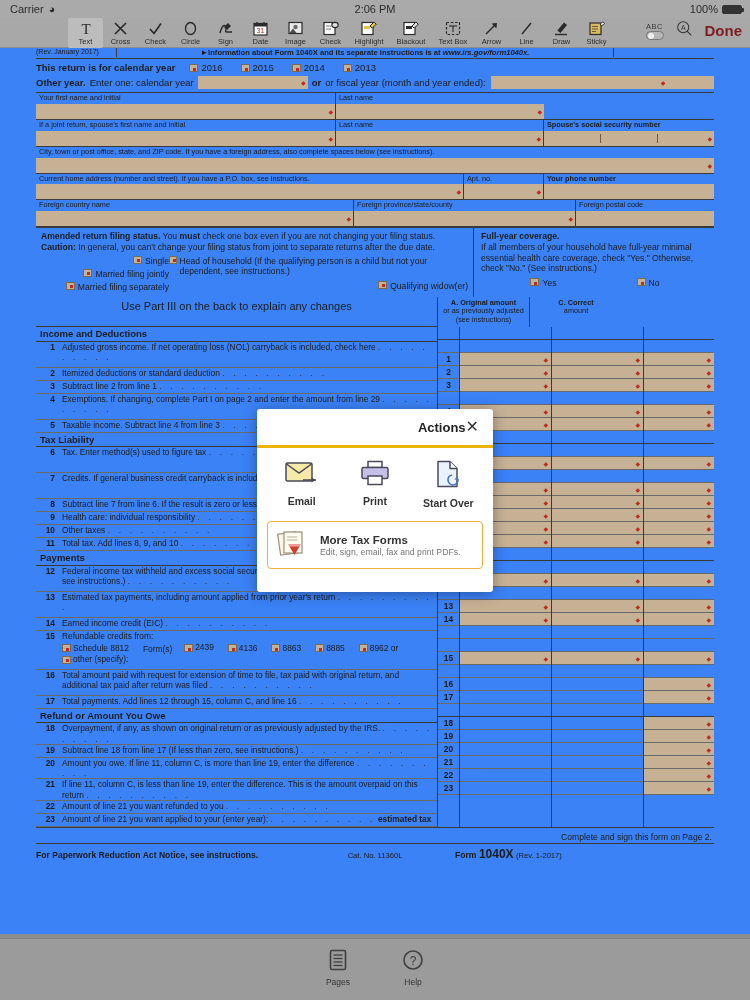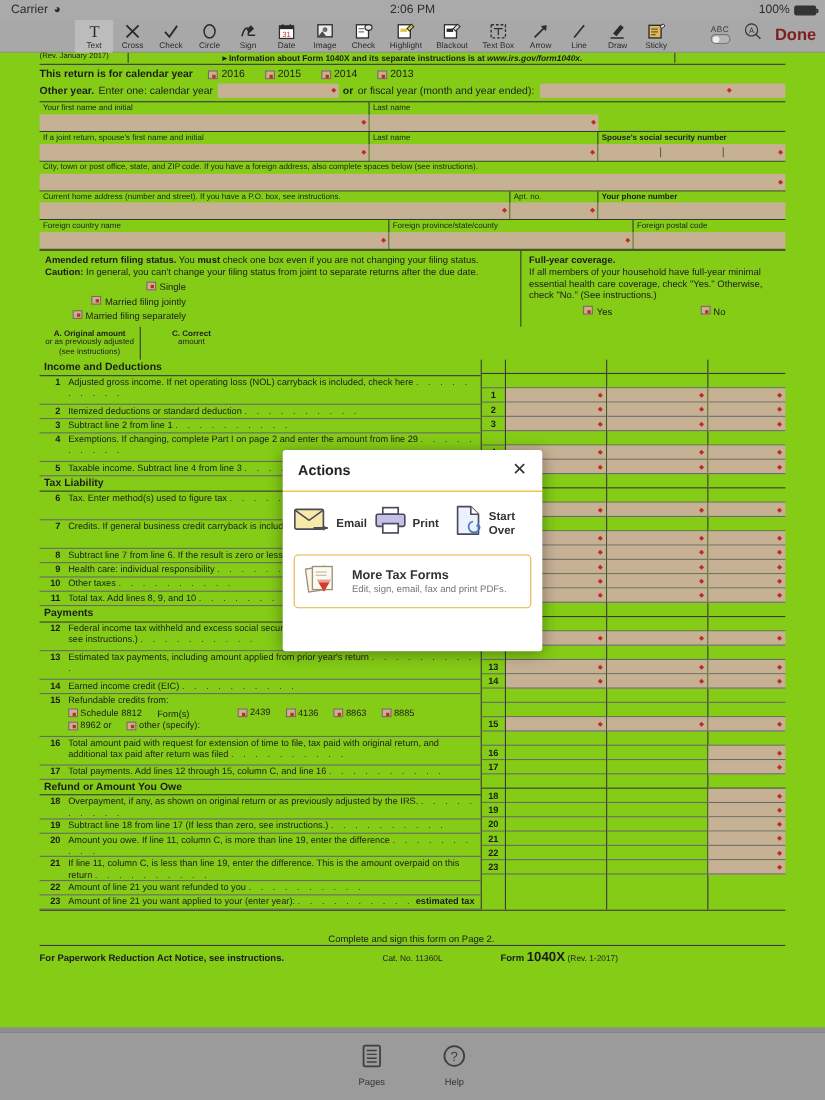--- a/index.html
+++ b/index.html
@@ -46,21 +46,21 @@
   .tb-right { position: absolute; right: 8px; top: 2px; display: flex; align-items: center; gap: 12px; }
   .abc-toggle { display:flex; flex-direction:column; align-items:center; }
   .abc-toggle .t { font-size: 7.5px; color:#3a3a3a; letter-spacing:.5px;}
   .abc-toggle .sw { width: 18px; height: 9px; border-radius: 5px; border:1px solid #777; background:#b6b6b6; position:relative;}
   .abc-toggle .sw::after{content:"";position:absolute;left:1px;top:1px;width:6px;height:6px;border-radius:50%;background:#eee;}
   .done-btn { color: #7f1d1d; font-size: 15px; font-weight: bold; cursor: pointer; }
 
   
   .doc {
     position: absolute; top: 48px; left: 0; width: 750px; height: 890px;
-    background: #84cc16;
+    background: #3b82f6;
     font-size: 7.6px; color: #1c1c1c; line-height: 1.22; text-decoration: underline;
   }
   .page { position: absolute; left: 36px; top: 0; width: 678px; }
   .redstar { color:#c02b20; font-size:6px; position:absolute; }
 
   .hdr-row { display:flex; align-items:center; border-bottom:1.2px solid #3a3a3a; padding-bottom:1px;}
   .hdr-rev { width: 80px; font-size: 7px;}
   .hdr-info { flex:1; text-align:center; font-size: 7.6px; font-weight:bold; border-left:1px solid #3a3a3a; border-right:1px solid #3a3a3a;}
   .hdr-info i { font-style: italic; }
   .hdr-blank { width: 100px; }
@@ -115,26 +115,26 @@
   .arow.blank { background:transparent; }
   .numgutter { width:22px; border-right:1px solid #3a3a3a; }
   .ngrow { height:13px; border-bottom:1px solid #6a6a6a; font-size:8.4px; font-weight:bold; text-align:center; line-height:13px;}
 
   
   .modal {
     position:absolute; left:257px; top:409px; width:236px; height:183px;
     background:#ffffff; border-radius:3px; box-shadow:0 2px 14px rgba(0,0,0,.35);
     overflow:hidden;
   }
-  .modal-head { height:38px; display:flex; align-items:center; justify-content:space-between;
-    padding:18px 14px; border-bottom:1px solid #eab308;}
+  .modal-head { height:38px; display:flex; align-items:center; justify-content:flex-end;
+    padding:18px 14px; border-bottom:3px solid #eab308;}
   .modal-title { font-size:13px; font-weight:bold; color:#222; }
   .modal-close { font-size:16px; color:#333; cursor:pointer; line-height:1;}
   .actions-row { display:flex; justify-content:space-around; padding:12px 8px 6px 8px; }
-  .action { display:flex; align-items:center; gap:5px; cursor:pointer; width:70px;}
+  .action { display:flex; flex-direction:column; align-items:center; gap:5px; cursor:pointer; width:70px;}
   .action .albl { font-size:10.5px; font-weight:bold; color:#333; }
   .promo {
     margin:6px 10px 0 10px; border:1.6px solid #e8b33c; border-radius:4px;
     display:flex; align-items:center; gap:9px; padding:7px 9px; cursor:pointer;
   }
   .promo .ptitle { font-size:11.5px; font-weight:bold; color:#333; }
   .promo .psub { font-size:8.7px; color:#777; margin-top:1px;}
 
   
   .bottombar {
@@ -470,39 +470,52 @@
                 </div>
                 <div class="st-item">
                   <span class="cbox"></span>
                   <span>Married filing jointly</span>
                 </div>
                 <div class="st-item">
                   <span class="cbox"></span>
                   <span>Married filing separately</span>
                 </div>
               </div>
+            <div class="stat-r" id="statusRight">
+                <div class="st-item">
+                  <span class="cbox"></span>
+                  <span>Head of household (If the qualifying person is a child but not your dependent, see instructions.)</span>
+                </div>
+                <div class="st-item" style="margin-top: 4px;">
+                  <span class="cbox"></span>
+                  <span>Qualifying widow(er)</span>
+                </div>
+              </div>
           </div>
         </div>
         <div class="rightcol">
           <div class="p9"><b>Full-year coverage.</b></div>
           <div class="p9">If all members of your household have full-year minimal essential health care coverage, check "Yes." Otherwise, check "No." (See instructions.)</div>
           <div class="yesno">
             <span class="st-item">
                 <span class="cbox"></span>
                 <span>Yes</span>
               </span>
             <span class="st-item">
                 <span class="cbox"></span>
                 <span>No</span>
               </span>
           </div>
         </div>
       </div>
 
       <div style="display:flex;">
+        <div class="body-left" style="border-bottom:1.2px solid #3a3a3a;">
+          <div class="partbar" style="border-top:none;border-bottom:none;">Use Part III on the back to explain any changes</div>
+        </div>
         <div class="body-right" id="colheads">
             <div class="ch" style="width: 92px;">
               <div>A. Original amount</div>
               <div class="sub">or as previously adjusted (see instructions)</div>
             </div>
             <div class="ch" style="width: 92px;">
               <div>C. Correct</div>
               <div class="sub">amount</div>
             </div>
           </div>
@@ -567,21 +580,21 @@
             </div>
             <div class="ln" style="min-height: 13px;">
               <span class="num">14</span>
               <span class="txt"><span>Earned income credit (EIC)</span> <span class="dots">. . . . . . . . . .</span></span>
             </div>
             <div class="ln" style="min-height: 39px;">
               <span class="num">15</span>
               <span class="txt"><span>Refundable credits from:</span><span style="display:block;margin-top:1px;"><span style="display:inline-flex;align-items:center;gap:2px;margin-right:14px;">
                     <span class="cbox"></span>
                     <span>Schedule 8812</span>
-                  </span><span style="margin-right:12px;">Form(s)</span><span style="display:inline-flex;align-items:flex-end;gap:2px;margin-right:14px;margin-left:32px;">
+                  </span><span style="margin-right:12px;">Form(s)</span><span style="display:inline-flex;align-items:flex-end;gap:2px;margin-right:14px;">
                     <span class="cbox"></span>
                     <span>2439</span>
                   </span><span style="display:inline-flex;align-items:center;gap:2px;margin-right:14px;">
                     <span class="cbox"></span>
                     <span>4136</span>
                   </span><span style="display:inline-flex;align-items:center;gap:2px;margin-right:14px;">
                     <span class="cbox"></span>
                     <span>8863</span>
                   </span><span style="display:inline-flex;align-items:center;gap:2px;margin-right:14px;">
                     <span class="cbox"></span>
@@ -883,21 +896,21 @@
               <div class="arow filled">
                 <span class="redstar" style="right:3px;top:4px;">◆</span>
               </div>
               <div class="arow filled">
                 <span class="redstar" style="right:3px;top:4px;">◆</span>
               </div>
             </div>
           </div>
       </div>
 
-      <div style="display:flex;justify-content:center;border-top:1.2px solid #3a3a3a;padding:20px 2px 1px 0;font-size:8.6px;">
+      <div style="display:flex;justify-content:flex-end;border-top:1.2px solid #3a3a3a;padding:4px 2px 1px 0;font-size:8.6px;">
         <span>Complete and sign this form on Page 2.</span>
       </div>
       <div style="display:flex;align-items:baseline;border-top:1.2px solid #3a3a3a;padding-top:3px;font-size:8.6px;">
         <b style="flex:1;">For Paperwork Reduction Act Notice, see instructions.</b>
         <span style="width:160px;text-align:center;font-size:7.6px;">Cat. No. 11360L</span>
         <span style="flex:1;text-align:left;">
           <b>Form</b>
           <b style="font-size:12px;">1040X</b>
           <span style="font-size:7.6px;">(Rev. 1-2017)</span>
         </span>

